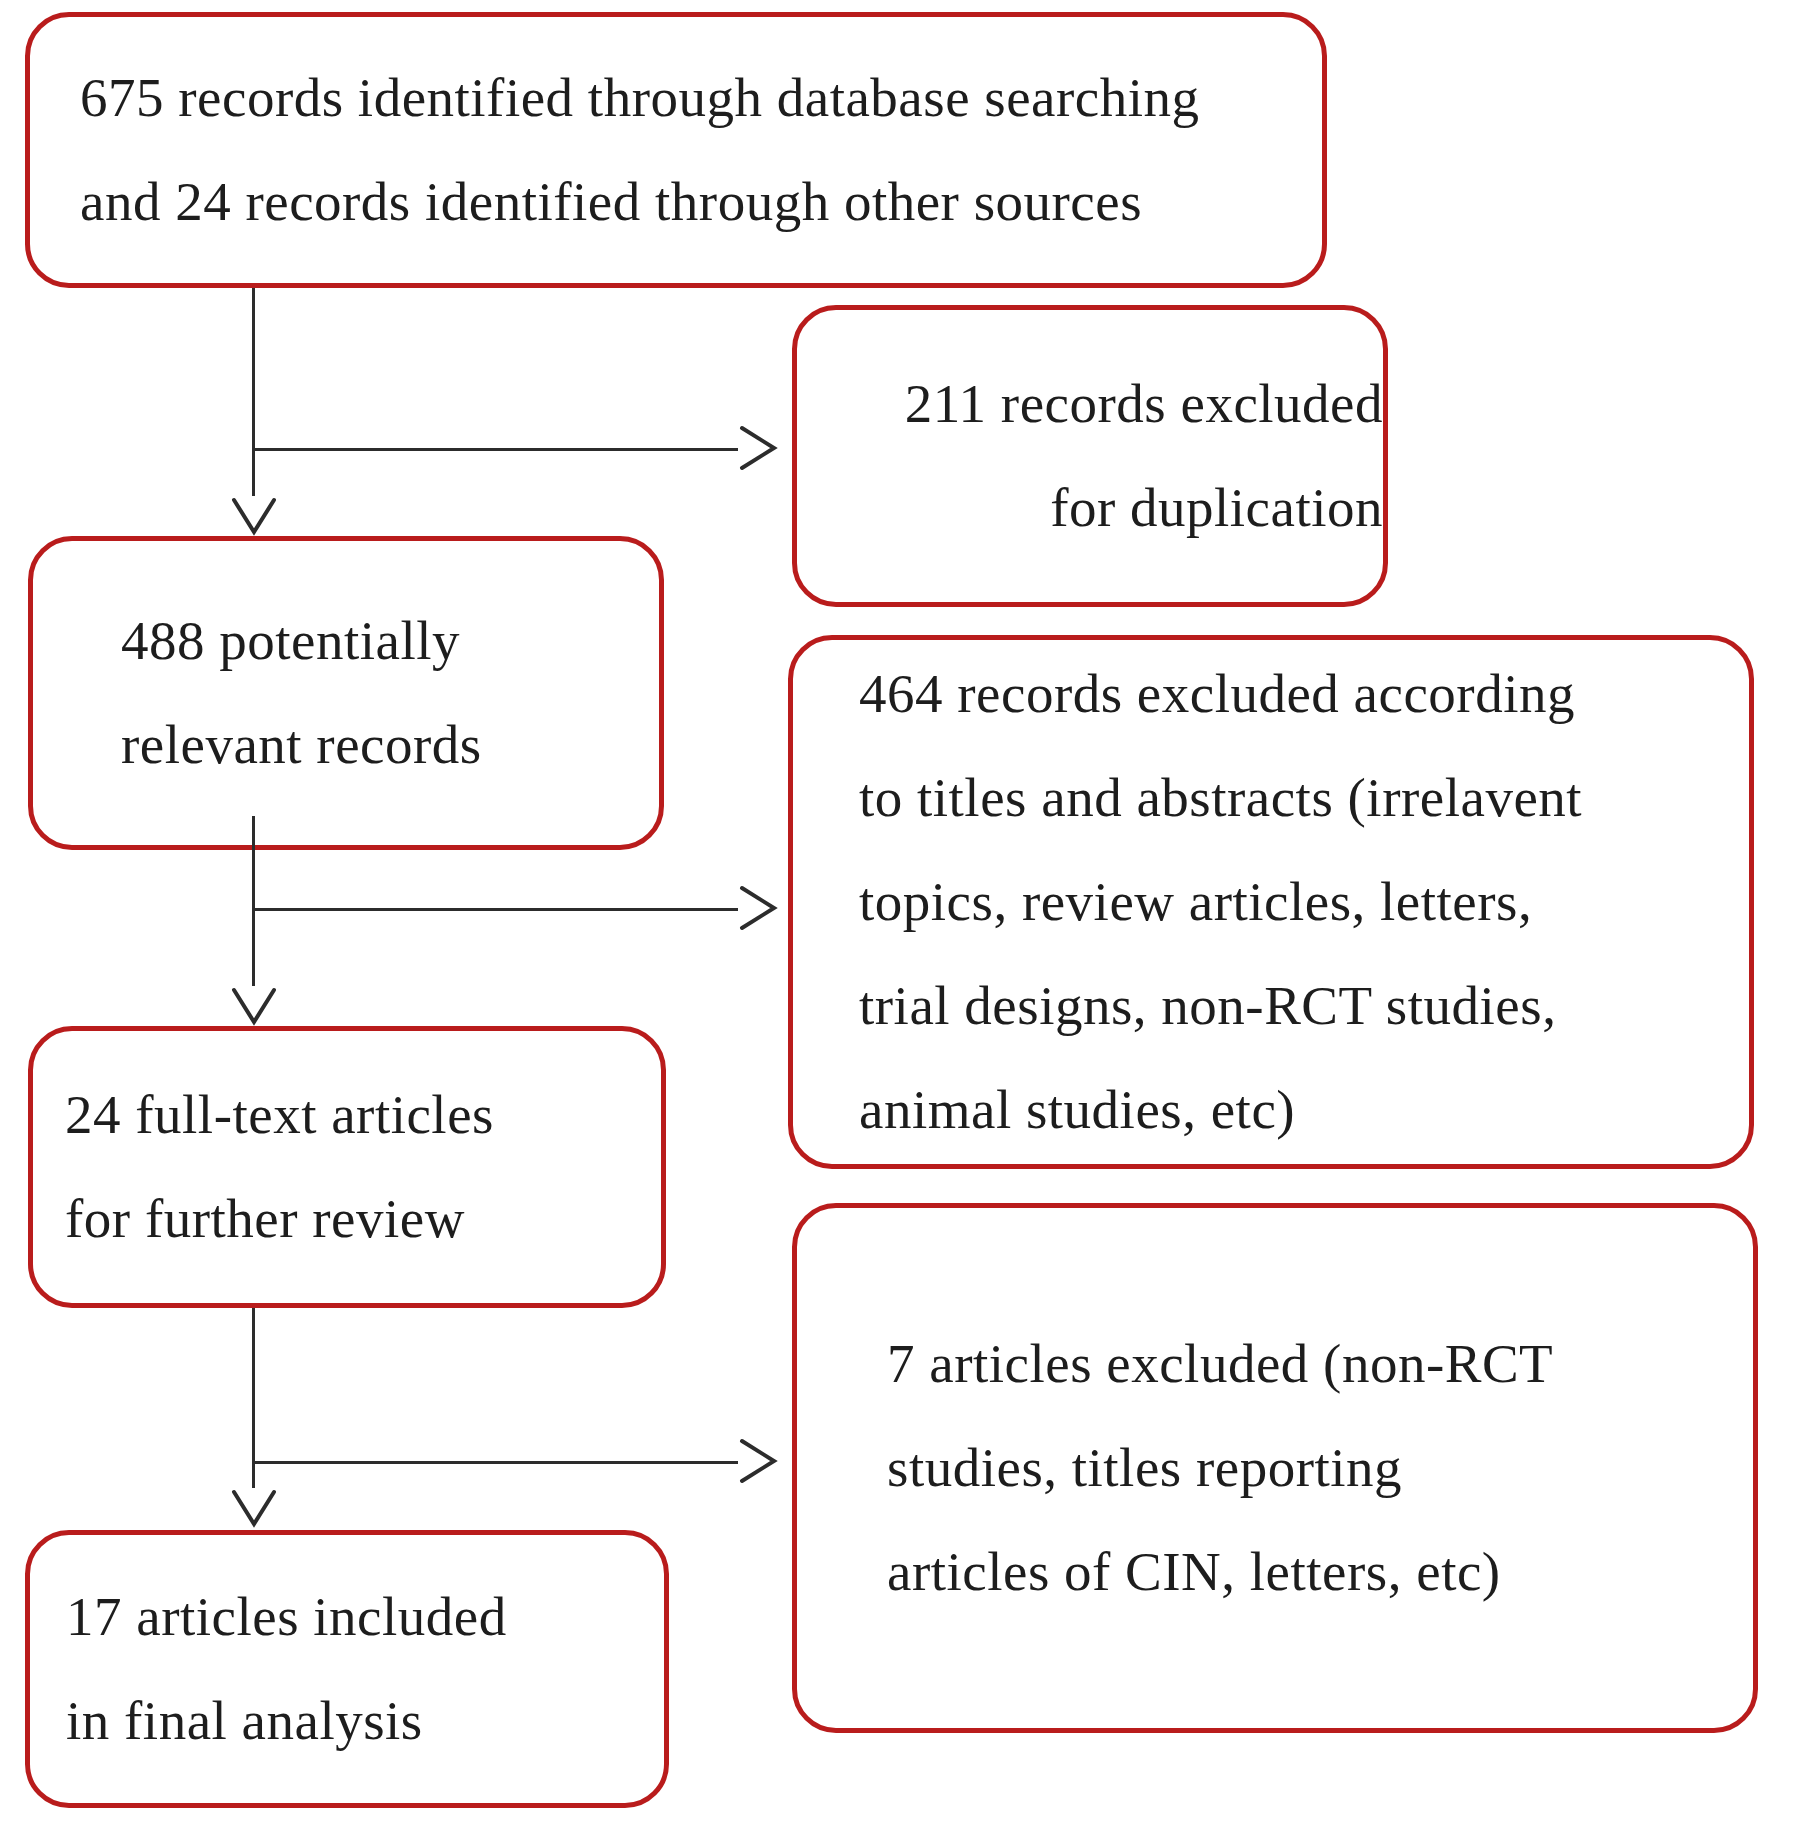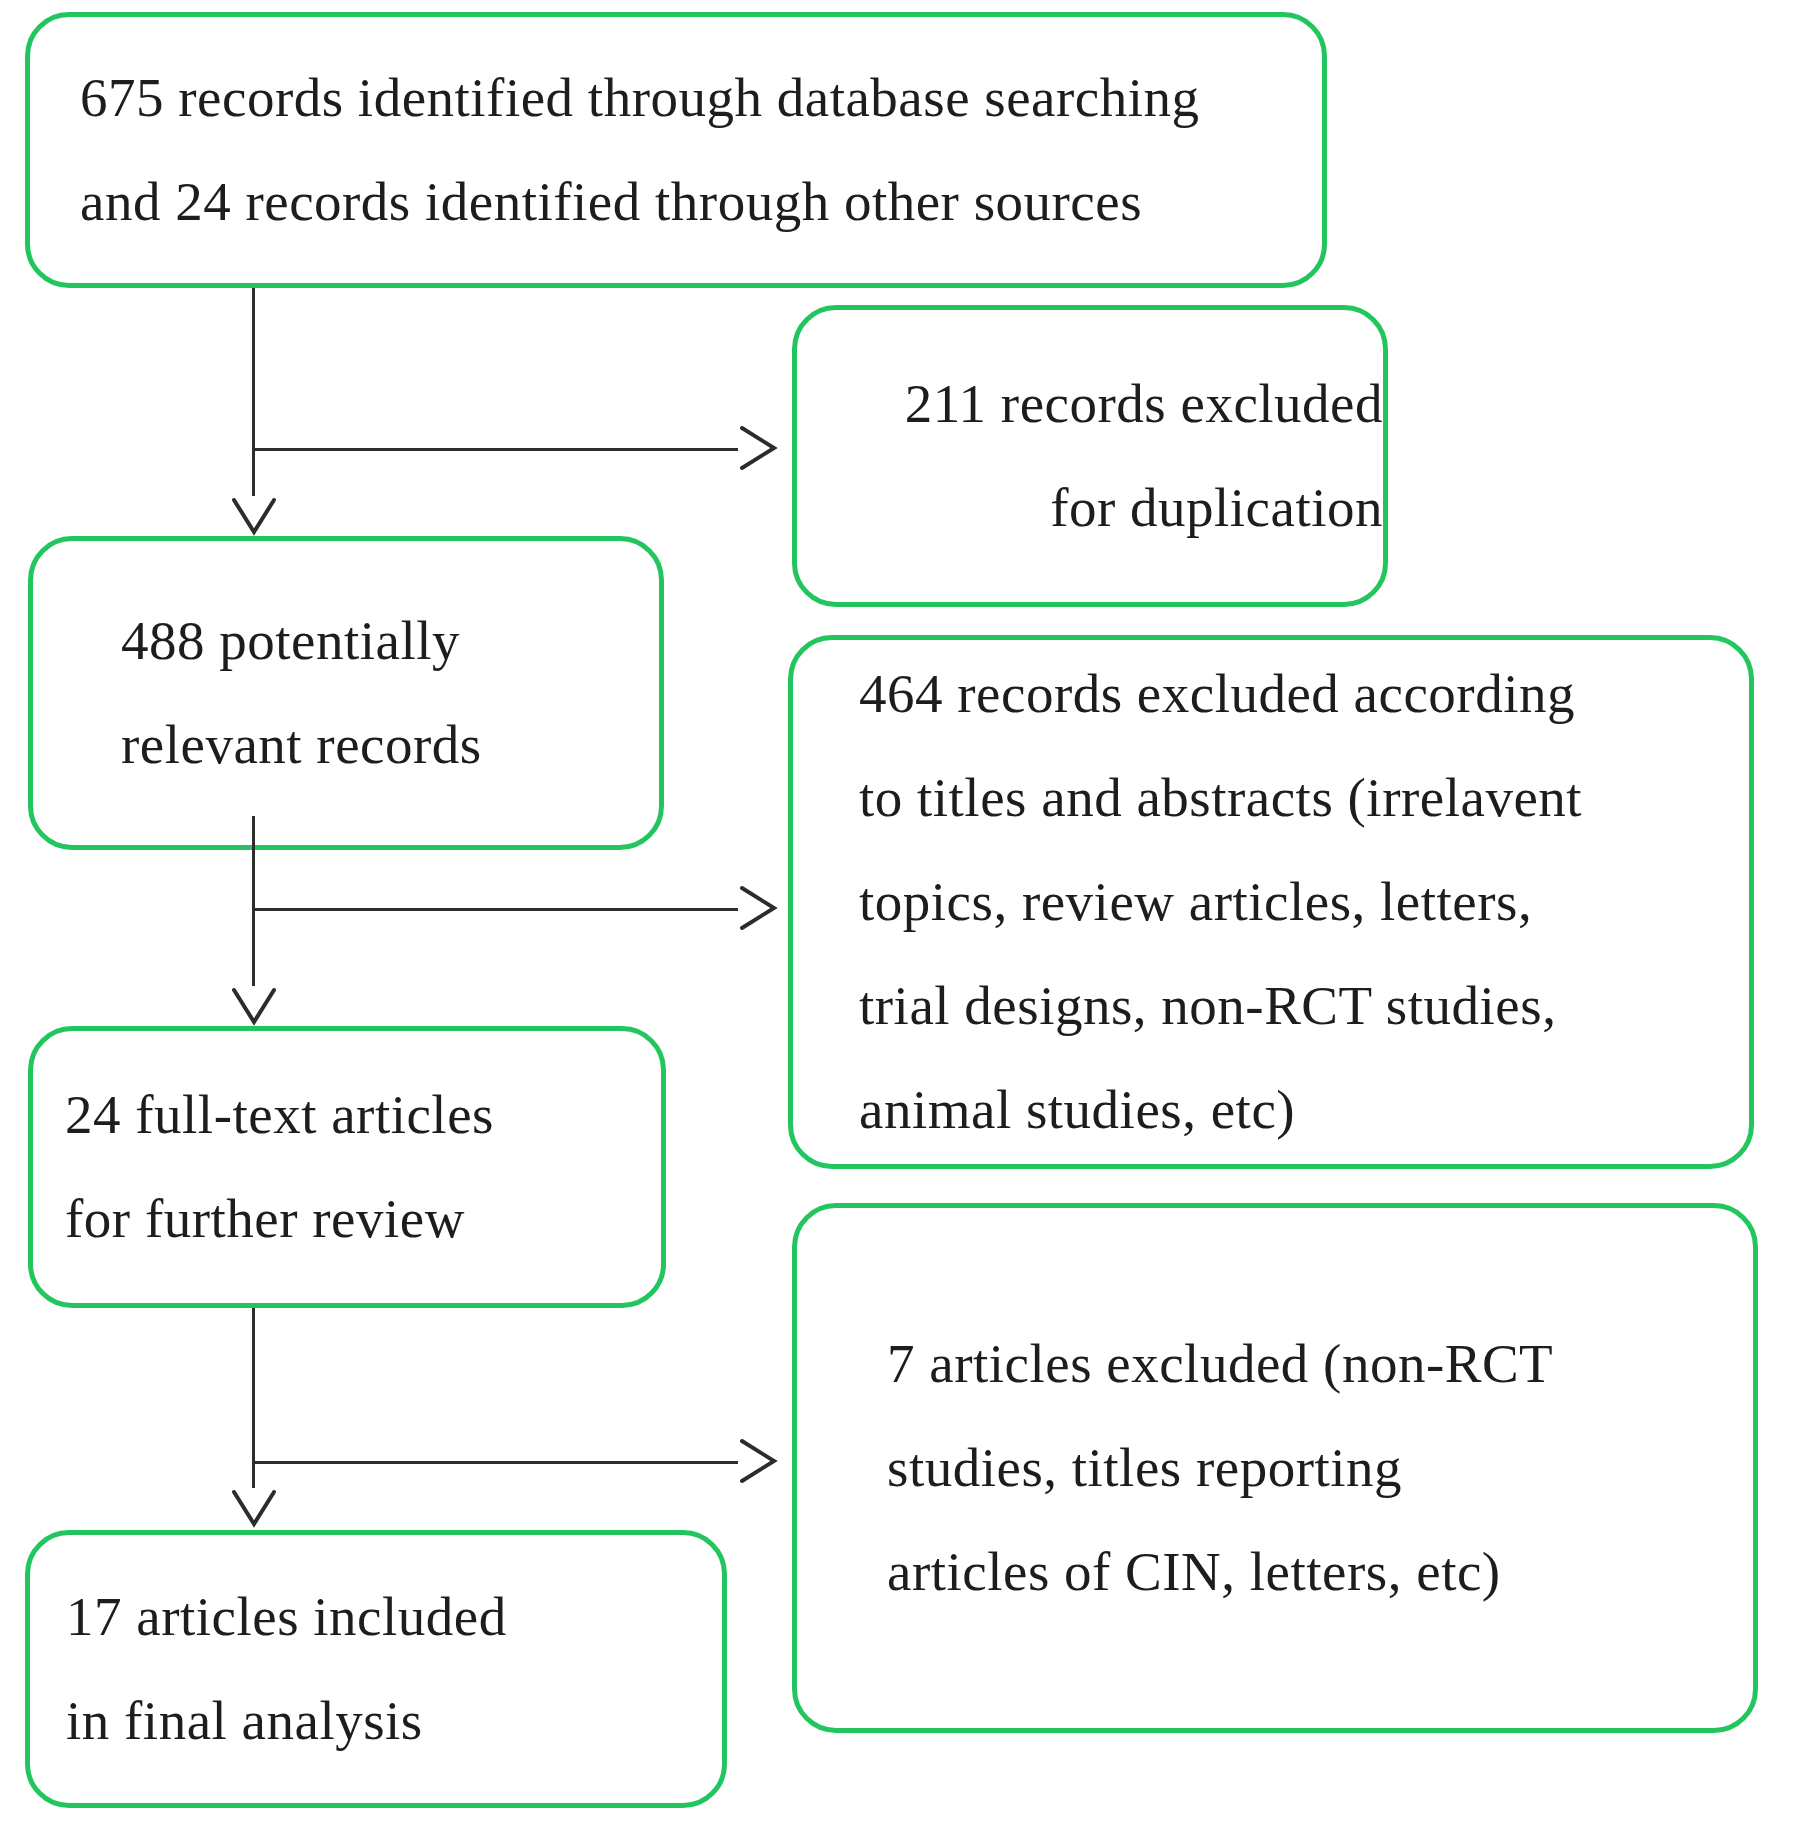--- a/index.html
+++ b/index.html
@@ -11,42 +11,42 @@
     position: relative;
     width: 1795px;
     height: 1824px;
     background: #ffffff;
     overflow: hidden;
     font-family: "Liberation Serif", "DejaVu Serif", serif;
   }
   .box {
     position: absolute;
     box-sizing: border-box;
-    border: 5px solid #22c55e;
+    border: 5px solid #b91c1c;
     border-radius: 44px;
     background: #ffffff;
     display: flex;
     flex-direction: column;
     justify-content: center;
   }
   .bline {
     font-size: 55px;
     line-height: 104px;
     color: #1d1d1d;
     white-space: nowrap;
     letter-spacing: 0.5px;
   }
   
   #box-identified       { left: 25px;  top: 12px;   width: 1302px; height: 276px; padding-left: 50px; }
   #box-dup-excluded     { left: 792px; top: 305px;  width: 596px;  height: 302px; padding-left: 64px; align-items: flex-end; }
   #box-potentially      { left: 28px;  top: 536px;  width: 636px;  height: 314px; padding-left: 88px; }
   #box-title-excluded   { left: 788px; top: 635px;  width: 966px;  height: 534px; padding-left: 66px; }
   #box-fulltext         { left: 28px;  top: 1026px; width: 638px;  height: 282px; padding-left: 32px; }
   #box-fulltext-excl    { left: 792px; top: 1203px; width: 966px;  height: 530px; padding-left: 90px; }
-  #box-final            { left: 25px;  top: 1530px; width: 702px;  height: 278px; padding-left: 36px; }
+  #box-final            { left: 25px;  top: 1530px; width: 644px;  height: 278px; padding-left: 36px; }
 
   .vline {
     position: absolute;
     width: 3px;
     background: #2c2c2c;
   }
   .hline {
     position: absolute;
     height: 3px;
     background: #2c2c2c;

